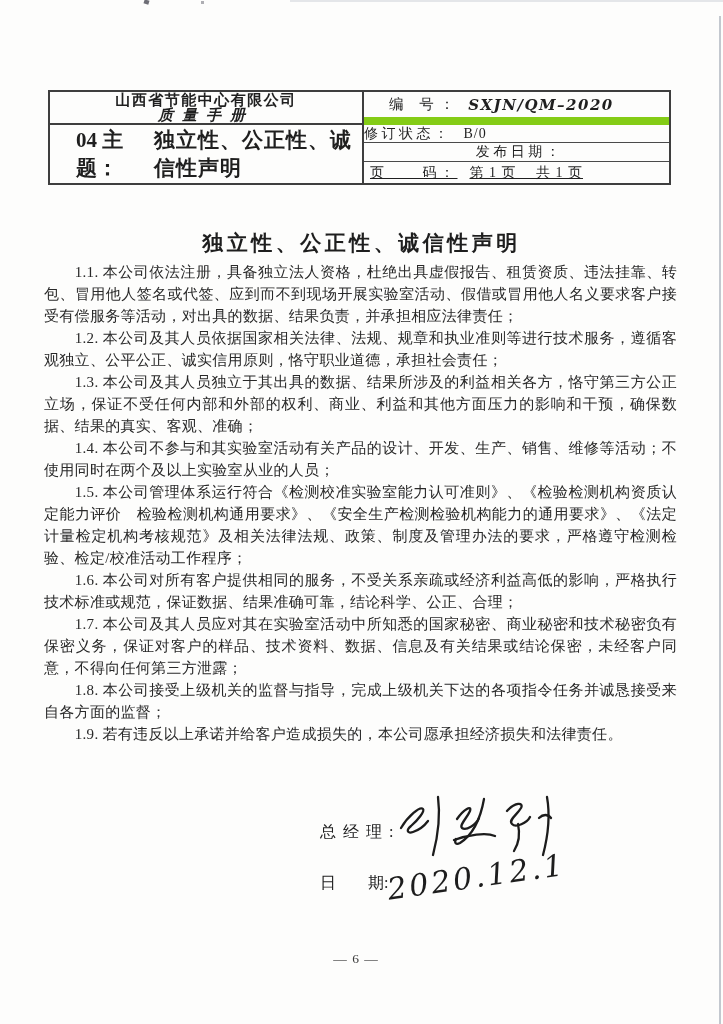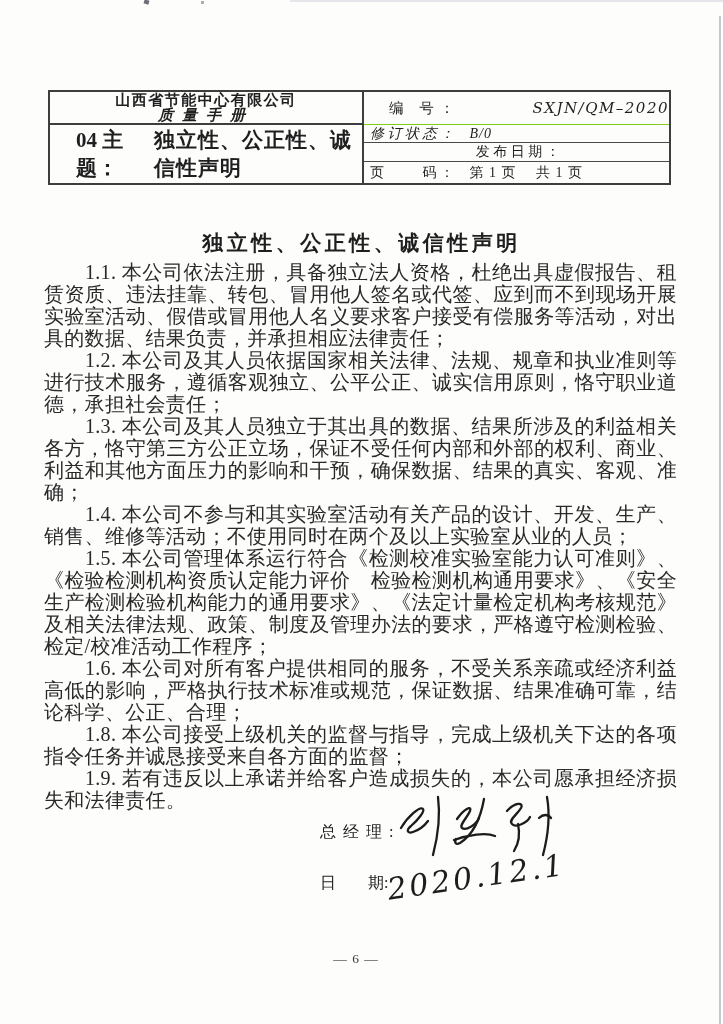--- a/index.html
+++ b/index.html
@@ -33,45 +33,45 @@
   .company-name  { letter-spacing:1.5px; }
   .manual-title  { letter-spacing:9px; margin-top:0;font-style:italic; }
   .cell-subject {
     grid-row:2/5; grid-column:1;
     border-right:2px solid #3e3e3e;
     font-weight:bold; font-size:21px; padding-left:26px;
   }
   .subject-value { margin-left:13px; letter-spacing:1px; }
   .cell-docno {
     grid-row:1; grid-column:2;
-    border-bottom:1px solid #84cc16;
-    padding-left:25px; font-size:14.5px;justify-content:space-between;
+    border-bottom:8px solid #84cc16;
+    padding-left:25px; font-size:14.5px;
   }
   .docno-label { letter-spacing:6px; }
   .docno-value {
     font-style:italic; margin-left:8px; letter-spacing:1.5px;
-    font-family:"DejaVu Serif",serif; font-size:15px;
+    font-family:"DejaVu Serif",serif; font-size:15px;font-weight:bold;
   }
-  .cell-rev     { grid-row:2; grid-column:2; border-bottom:1.5px solid #4a4a4a; padding-left:6px; font-size:14px;font-style:italic; }
+  .cell-rev     { grid-row:2; grid-column:2; border-bottom:1.5px solid #4a4a4a; font-size:14px; }
   .cell-reldate { grid-row:3; grid-column:2; border-bottom:1.5px solid #4a4a4a; padding-left:6px; font-size:14px;flex-direction:column; }
-  .cell-page    { grid-row:4; grid-column:2; padding-left:6px; font-size:14px; }
+  .cell-page    { grid-row:4; grid-column:2; padding-left:6px; font-size:14px;text-decoration:underline; }
   .row-label { letter-spacing:3.5px; white-space:pre; }
   .row-value { margin-left:12px; letter-spacing:1px; white-space:pre; }
 
   
   .doc-title {
     position:absolute; left:0; top:229px; width:723px; margin:0;
     text-align:center; font-size:21px; font-weight:bold;
     letter-spacing:3.5px; color:#1e1e1e;
   }
 
   
   .body-text {
     position:absolute; left:44px; top:261px; width:633px;
-    font-size:20px; line-height:22px; letter-spacing:0.3px;
+    font-size:15px; line-height:22px; letter-spacing:0.3px;
     text-align:justify; color:#292929;
   }
   .body-text p { margin:0; text-indent:2.05em; }
 
   
   .sig-label {
     position:absolute; font-size:16px; color:#222222; white-space:pre;
   }
   .sig-label-manager { left:320px; top:822px; letter-spacing:7px;text-align:center; }
   .sig-label-date    { left:320px; top:873px; }
@@ -123,20 +123,21 @@
 
   <h1 class="doc-title">独立性、公正性、诚信性声明</h1>
 
   <div class="body-text">
     <p>1.1. 本公司依法注册，具备独立法人资格，杜绝出具虚假报告、租赁资质、违法挂靠、转包、冒用他人签名或代签、应到而不到现场开展实验室活动、假借或冒用他人名义要求客户接受有偿服务等活动，对出具的数据、结果负责，并承担相应法律责任；</p>
     <p>1.2. 本公司及其人员依据国家相关法律、法规、规章和执业准则等进行技术服务，遵循客观独立、公平公正、诚实信用原则，恪守职业道德，承担社会责任；</p>
     <p>1.3. 本公司及其人员独立于其出具的数据、结果所涉及的利益相关各方，恪守第三方公正立场，保证不受任何内部和外部的权利、商业、利益和其他方面压力的影响和干预，确保数据、结果的真实、客观、准确；</p>
     <p>1.4. 本公司不参与和其实验室活动有关产品的设计、开发、生产、销售、维修等活动；不使用同时在两个及以上实验室从业的人员；</p>
     <p>1.5. 本公司管理体系运行符合《检测校准实验室能力认可准则》、《检验检测机构资质认定能力评价　检验检测机构通用要求》、《安全生产检测检验机构能力的通用要求》、《法定计量检定机构考核规范》及相关法律法规、政策、制度及管理办法的要求，严格遵守检测检验、检定/校准活动工作程序；</p>
     <p>1.6. 本公司对所有客户提供相同的服务，不受关系亲疏或经济利益高低的影响，严格执行技术标准或规范，保证数据、结果准确可靠，结论科学、公正、合理；</p>
+    <p>1.7. 本公司及其人员应对其在实验室活动中所知悉的国家秘密、商业秘密和技术秘密负有保密义务，保证对客户的样品、技术资料、数据、信息及有关结果或结论保密，未经客户同意，不得向任何第三方泄露；</p>
     <p>1.8. 本公司接受上级机关的监督与指导，完成上级机关下达的各项指令任务并诚恳接受来自各方面的监督；</p>
     <p>1.9. 若有违反以上承诺并给客户造成损失的，本公司愿承担经济损失和法律责任。</p>
   </div>
 
   <div class="sig-label sig-label-manager">总经理:</div>
 
   <svg class="sig-handwriting" width="172" height="66" viewBox="0 0 172 66" fill="none" stroke="#1c1c1c" stroke-width="2.3" stroke-linecap="round" stroke-linejoin="round">
     <path d="M7,34 C14,22 26,12 29,15 C31,17 24,26 17,32 C12,36 13,40 19,38 C25,36 31,31 34,27"></path>
     <path d="M44,3 C46,18 45,38 39,61"></path>
     <path d="M63,25 C70,15 78,11 76,17 C73,24 65,31 68,34 C72,37 82,31 85,24"></path>

